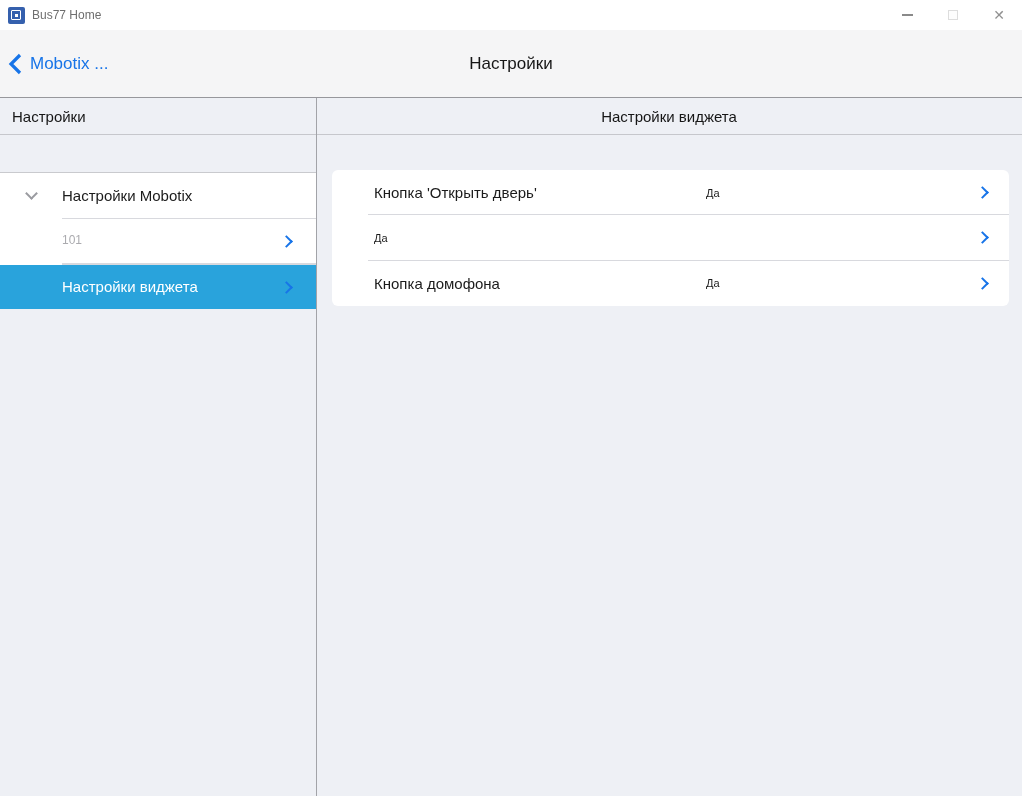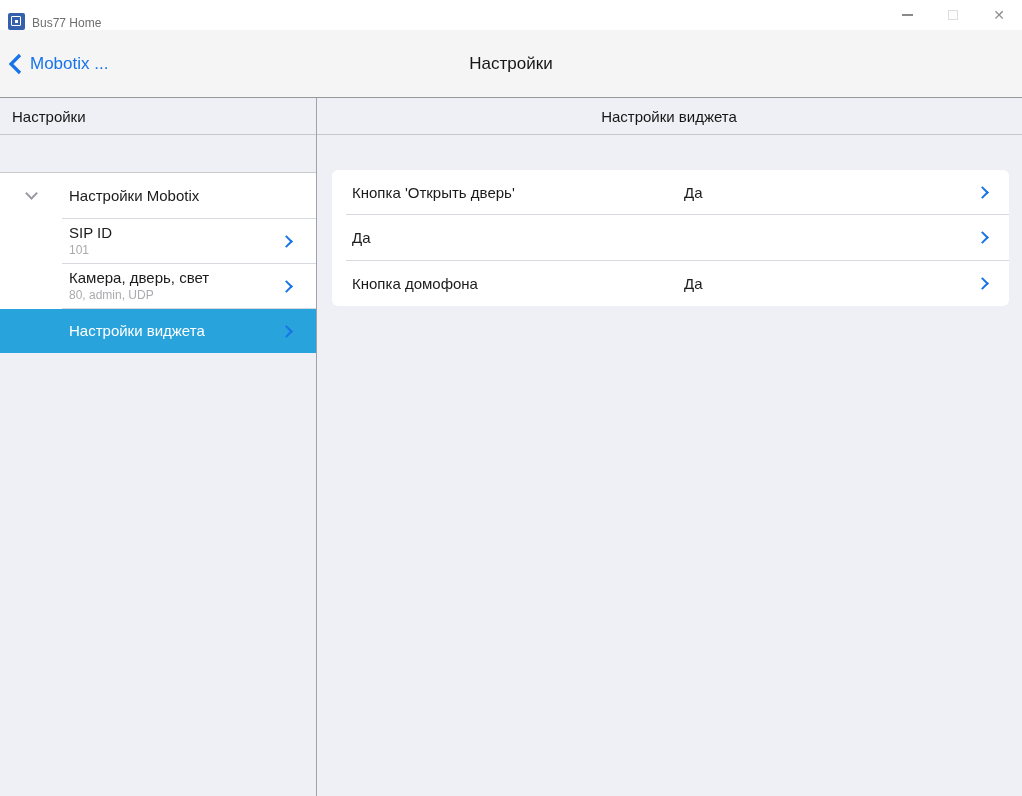--- a/index.html
+++ b/index.html
@@ -11,21 +11,21 @@
     overflow:hidden;
   }
   .app {
     position:relative; width:1022px; height:796px;
     background:#eef0f5;
   }
 
   
   .titlebar {
     position:absolute; top:0; left:0; width:1022px; height:30px;
-    background:#ffffff; display:flex; align-items:flex-end;
+    background:#ffffff; display:flex; align-items:center;
   }
   .app-icon {
     width:17px; height:17px; margin-left:8px; background:#3560ad;
     border-radius:2px; position:relative; flex:0 0 auto;
   }
   .app-icon .inner1 {
     position:absolute; left:3px; top:3px; width:10px; height:10px;
     border:1.5px solid #ffffff; border-radius:1px;
   }
   .app-icon .inner2 {
@@ -79,21 +79,21 @@
     position:absolute; top:98px; left:316px; width:1px; height:698px;
     background:#a2a3a8; z-index:5;
   }
 
   
   .left-list {
     position:absolute; top:172px; left:0; width:316px;
     background:#ffffff; border-top:1px solid #c9cace;
   }
   .l-row {
-    height:44px; display:flex; align-items:center; position:relative;gap:7px;
+    height:44px; display:flex; align-items:center; position:relative;
   }
   .l-row .icon-cell {
     width:62px; flex:0 0 auto; display:flex; align-items:center; justify-content:center;
   }
   .l-row .text-cell { flex:1; min-width:0; }
   .l-row .chev-cell {
     width:34px; flex:0 0 auto; display:flex; align-items:center; justify-content:flex-start;
   }
   .row-sep { height:1px; background:#d8d9de; margin-left:62px; }
   .group-label { font-size:15px; color:#1b1b1b; }
@@ -114,32 +114,32 @@
   .chevron-down {
     width:9px; height:9px;
     border-top:2px solid #9a9ba0; border-right:2px solid #9a9ba0;
     transform:rotate(135deg); display:inline-block; margin-top:-4px;
   }
 
   
   .right-card {
     position:absolute; top:170px; left:332px; width:677px; height:136px;
     background:#ffffff; border-radius:6px;
-    display:flex; flex-direction:column;
+    display:flex; flex-direction:column;padding-left:22px;
   }
   .r-row {
     flex:1; display:flex; align-items:center;
     padding:0 22px 0 20px; position:relative;
   }
   .r-row:not(:last-child)::after {
     content:""; position:absolute; left:14px; right:0; bottom:0;
     height:1px; background:#d8d9de;
   }
   .r-label { width:332px; font-size:15px; color:#1b1b1b; flex:0 0 auto; }
-  .r-value { flex:1; font-size:15px; color:#1b1b1b; }
+  .r-value { flex:1; font-size:11px; color:#1b1b1b; }
 </style>
 </head>
 <body>
 
 <div class="app">
 
   <div class="titlebar">
     <div class="app-icon">
       <div class="inner1"></div>
       <div class="inner2"></div>
@@ -184,39 +184,28 @@
       <div class="text-cell">
         <div class="group-label">Настройки Mobotix</div>
       </div>
       <div class="chev-cell"></div>
     </div>
     <div class="row-sep"></div>
 
     <div class="l-row item">
       <div class="icon-cell"></div>
       <div class="text-cell">
-        <div class="item-title">SIP ID</div>
         <div class="item-sub">101</div>
       </div>
       <div class="chev-cell">
         <span class="chevron-right"></span>
       </div>
     </div>
     <div class="row-sep"></div>
 
-    <div class="l-row item">
-      <div class="icon-cell"></div>
-      <div class="text-cell">
-        <div class="item-title">Камера, дверь, свет</div>
-        <div class="item-sub">80, admin, UDP</div>
-      </div>
-      <div class="chev-cell">
-        <span class="chevron-right"></span>
-      </div>
-    </div>
     <div class="row-sep"></div>
 
     <div class="l-row item selected">
       <div class="icon-cell"></div>
       <div class="text-cell">
         <div class="item-title">Настройки виджета</div>
       </div>
       <div class="chev-cell">
         <span class="chevron-right"></span>
       </div>

